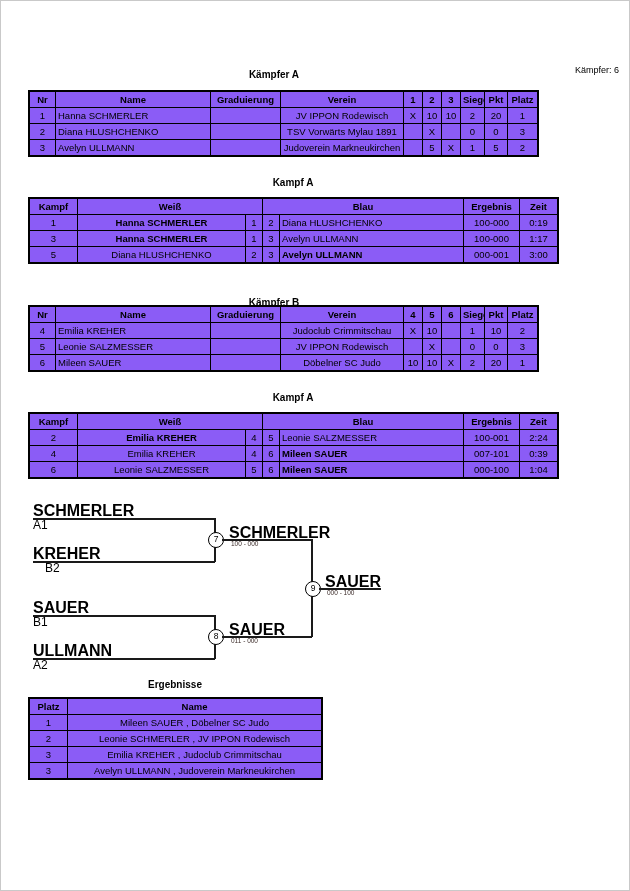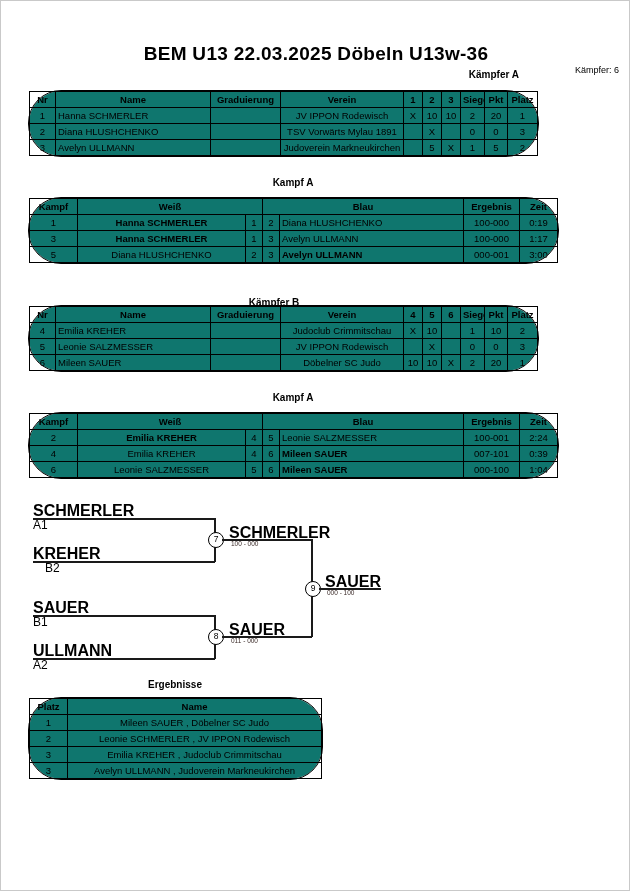--- a/index.html
+++ b/index.html
@@ -49,23 +49,22 @@
     font-weight: bold;
     text-align: center;
     white-space: nowrap;
   }
 
   
   table.grid {
     position: absolute;
     border-collapse: collapse;
     font-size: 9.5px;
-    background: #0f766e;
+    background: #8b5cf6;
     table-layout: fixed;
-    border-radius: 32px;
   }
   table.grid, table.grid th, table.grid td {
     border: 1px solid #000000;
   }
   table.grid {
     outline: 1px solid #000000;
     outline-offset: 0px;
   }
   table.grid th, table.grid td {
     padding: 0 2px;
@@ -122,24 +121,23 @@
     font-size: 8.5px;
     line-height: 13px;
     text-align: center;
   }
 </style>
 </head>
 <body>
 
 <div class="page">
 
-  <div class="doc-title">BEM U13  22.03.2025  Döbeln   U13w-36</div>
   <div class="fighter-count">Kämpfer: 6</div>
 
-  <div class="caption" style="left:28px; top:68px; width:490px;text-align:right;">Kämpfer A</div>
+  <div class="caption" style="left:28px; top:68px; width:490px;">Kämpfer A</div>
   <table class="grid" id="pool-a" style="left:28px; top:90px; width:490px;">
     <colgroup>
       <col style="width:26px">
         <col style="width:155px">
         <col style="width:70px">
         <col style="width:123px">
       <col style="width:19px">
         <col style="width:19px">
         <col style="width:19px">
       <col style="width:24px">

